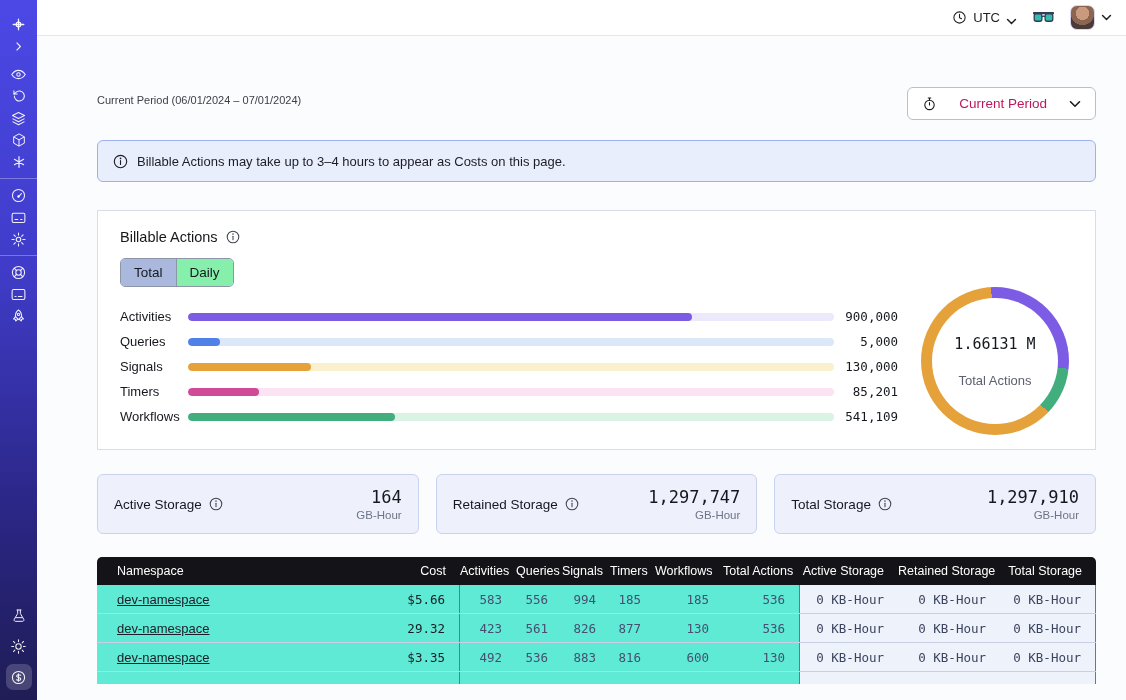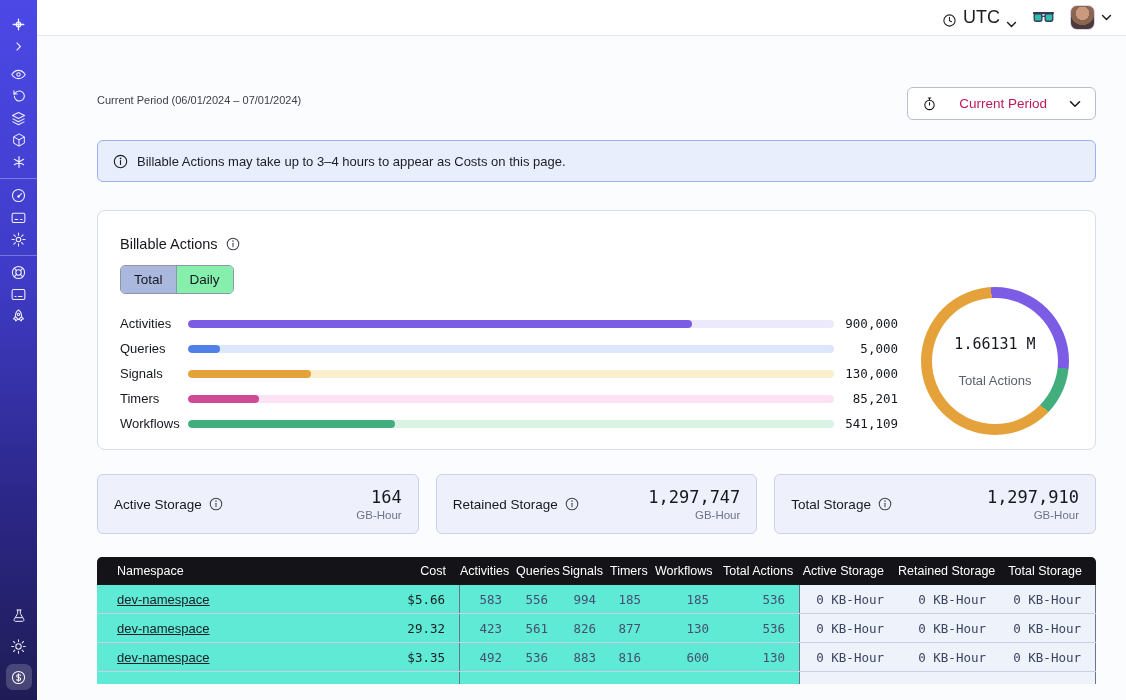--- a/index.html
+++ b/index.html
@@ -17,40 +17,40 @@
   .sb-div { width:37px; height:1px; background:rgba(255,255,255,.30); margin:5px 0; flex:0 0 auto; }
   .sb-bottom { margin-top:auto; display:flex; flex-direction:column; align-items:center; padding-bottom:10px; }
   .sb-pill { width:26px; height:26px; border-radius:7px; background:rgba(255,255,255,.18);
     display:flex; align-items:center; justify-content:center; margin-top:7px; cursor:pointer;
     color:rgba(255,255,255,.95); }
 
   
   .topbar { position:absolute; left:37px; top:0; right:0; height:36px; background:#fff;
     border-bottom:1px solid #e7e8ef; display:flex; align-items:center; justify-content:flex-end;
     padding-right:14px; gap:16px; z-index:4; }
-  .tz { display:flex; align-items:flex-end; gap:6px; cursor:pointer; font-size:18px; color:#1d1e24; }
+  .tz { display:flex; align-items:flex-end; gap:6px; cursor:pointer; font-size:13px; color:#1d1e24; }
   .avatar-wrap { display:flex; align-items:center; gap:6px; cursor:pointer; }
   .avatar { width:25px; height:25px; border-radius:7px;
     background:radial-gradient(circle at 50% 32%, #c99a7e 0 34%, #8a6550 35% 60%, #4a3a3a 61% 100%);
     border:1px solid #d9d4f0; }
 
   
   .main { position:absolute; left:37px; top:37px; right:0; bottom:0; padding:0 30px 0 60px; background:#fbfcfe; }
   .title-row { display:flex; justify-content:space-between; align-items:flex-start; margin-top:50px; }
   .page-title { font-size:26px; font-weight:500; letter-spacing:.2px; }
   .page-sub { font-size:11px; color:#3d4049; margin-top:7px; }
   .period-btn { display:flex; align-items:center; gap:22px; background:#fff; border:1px solid #b9bfcd;
     border-radius:6px; height:33px; padding:0 14px; font-size:13.5px; font-weight:500; color:#be185d; cursor:pointer; }
 
   .banner { margin-top:20px; height:42px; background:#e9eefc; border:1px solid #9db1f0; border-radius:6px;
     display:flex; align-items:center; gap:9px; padding:0 15px; font-size:13px; color:#1c1d27; }
 
   
-  .card { margin-top:28px; background:#fff; border:1px solid #d9dde8; border-radius:8px;
-    padding:25px 22px; height:240px; position:relative; }
+  .card { margin-top:28px; background:#fff; border:1px solid #d9dde8; border-radius:0;
+    padding:18px 22px; height:240px; position:relative; }
   .card-title { display:flex; align-items:center; gap:8px; font-size:14.5px; font-weight:500; }
   .tabs { display:inline-flex; margin-top:13px; border:1px solid #8d95a8; border-radius:5px; overflow:hidden; }
   .tab { padding:6px 13px; font-size:13.5px; background:#86efac; cursor:pointer; color:#15181e; }
   .tab.active { background:#aab8dd; }
   .tab + .tab { border-left:1px solid #8d95a8; }
 
   .bars { margin-top:17px; width:778px; }
   .bar-row { display:grid; grid-template-columns:68px 1fr 64px; align-items:center; height:25px; }
   .bar-label { font-size:13px; color:#15181e; }
   .bar-track { height:8px; border-radius:4px; position:relative; overflow:hidden; }

